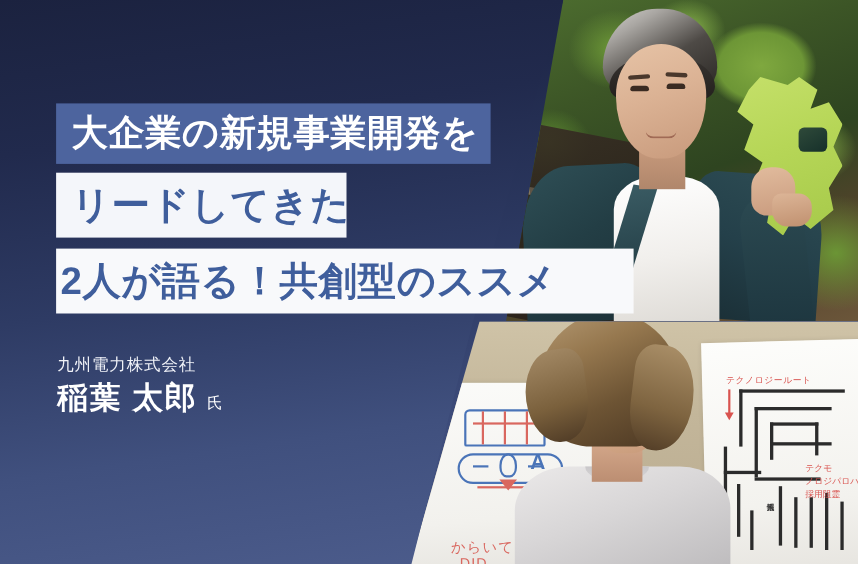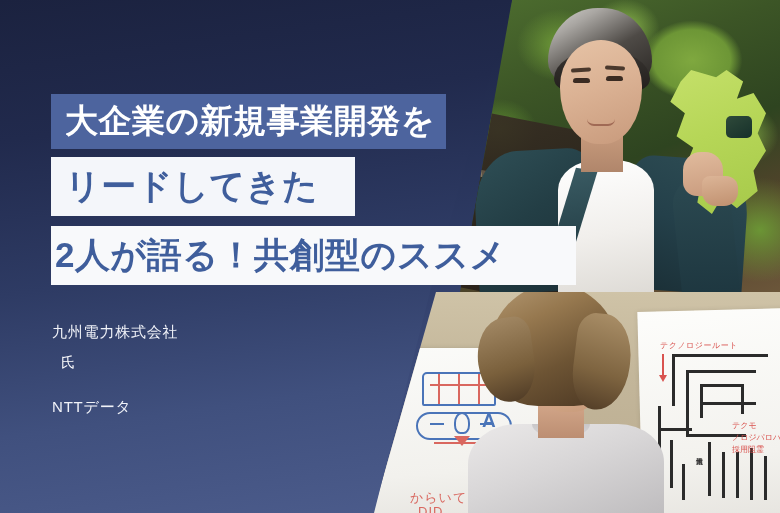--- a/index.html
+++ b/index.html
@@ -412,21 +412,21 @@
   .title-line-1 {
     left: 51px; top: 94px;
     width: 395px; height: 55px;
     background: #4d649e;
     color: #ffffff;
     font-size: 33px;
     padding-left: 14px;
   }
   .title-line-2 {
     left: 51px; top: 157px;
-    width: 304px; height: 59px;
+    width: 264px; height: 59px;
     background: #f4f6fa;
     color: #3f5e9c;
     font-size: 35px;
     padding-left: 14px;
   }
   .title-line-3 {
     left: 51px; top: 226px;
     width: 525px; height: 59px;
     background: #f8f9fb;
     color: #3f5e9c;
@@ -551,21 +551,21 @@
   <div class="wedge"></div>
 
   <div class="title-line title-line-1">大企業の新規事業開発を</div>
   <div class="title-line title-line-2">リードしてきた</div>
   <div class="title-line title-line-3">2人が語る！共創型のススメ</div>
 
   <div class="speakers">
     <div class="speaker">
       <div class="speaker-company">九州電力株式会社</div>
       <div class="speaker-name">
+        <span>稲葉 太郎</span>
         <span class="speaker-honorific">氏</span>
       </div>
     </div>
     <div class="speaker">
-      <div class="speaker-company">NTTデータ</div>
     </div>
   </div>
 
 </div>
 
 </body></html>

